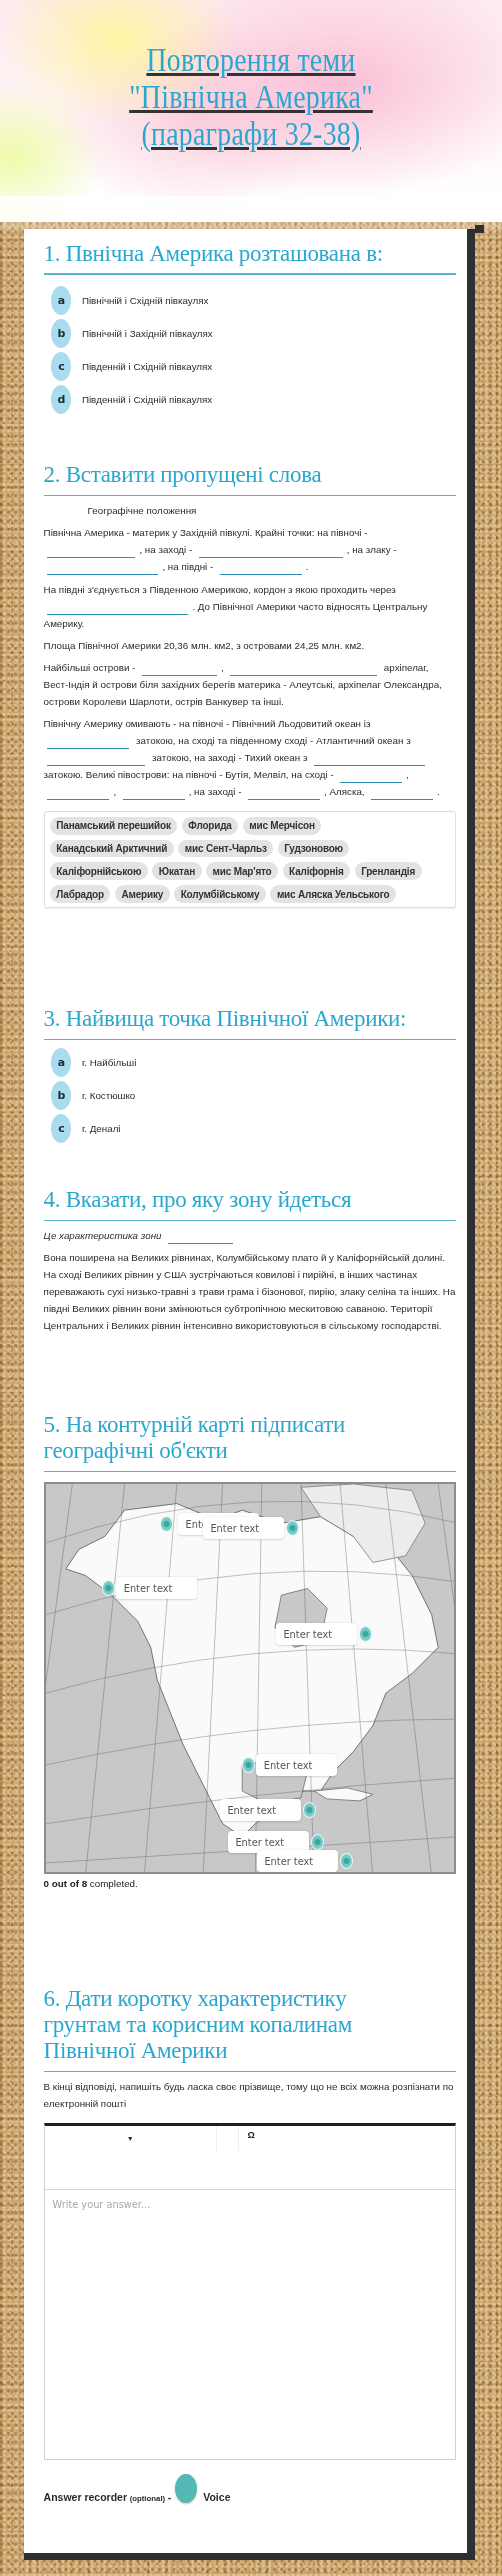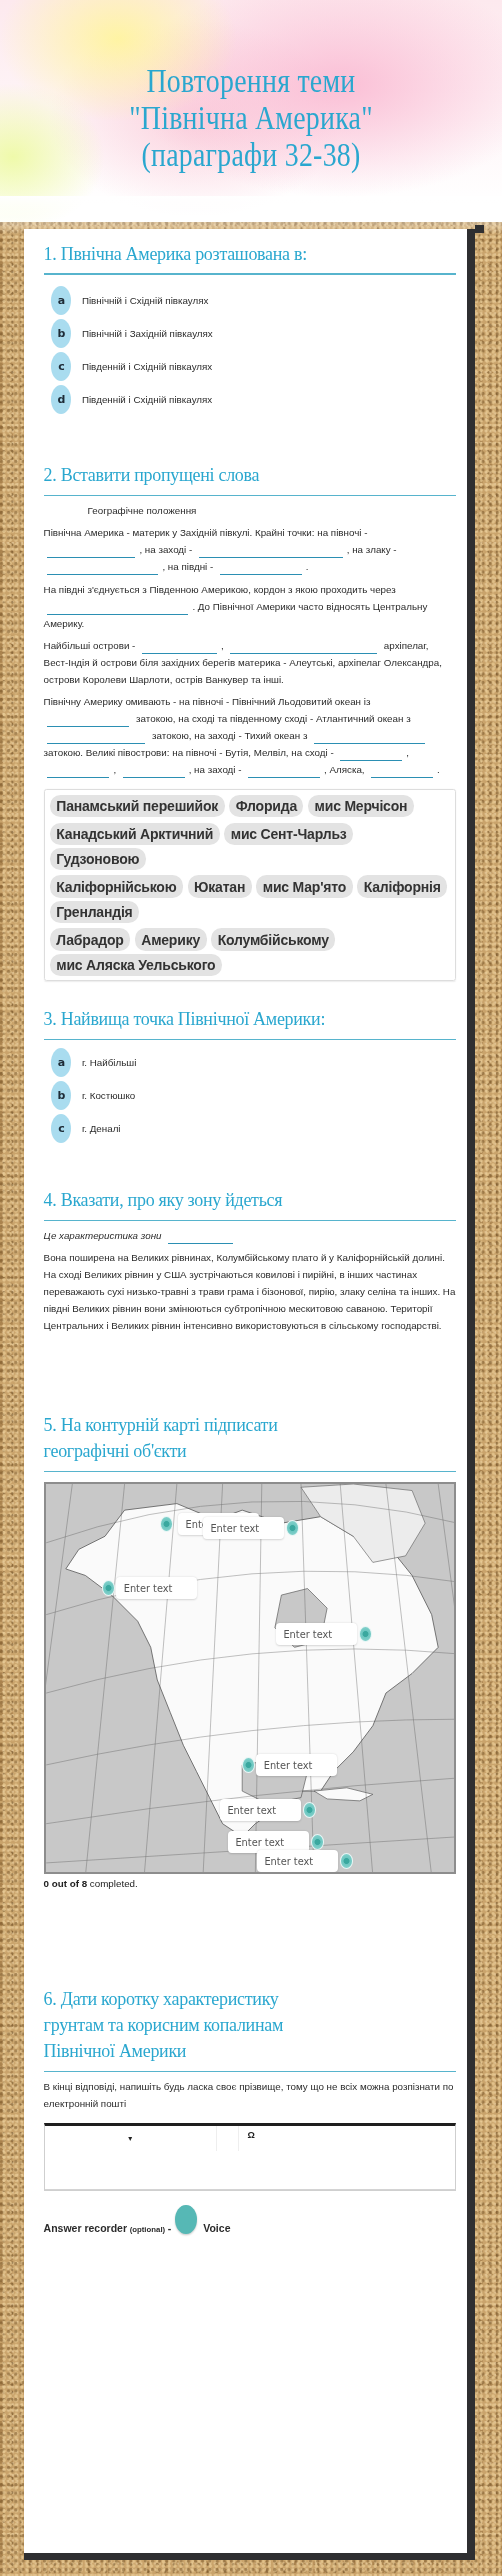--- a/index.html
+++ b/index.html
@@ -21,21 +21,22 @@
   }
   .hero {
     position: absolute; left: 0; top: 0; width: 502px; height: 222px;
     background:
       radial-gradient(ellipse 170px 118px at 118px 39px, rgba(255,245,150,0.85), transparent 70%),
       radial-gradient(ellipse 131px 105px at 13px 157px, rgba(235,250,150,0.8), transparent 70%),
       radial-gradient(ellipse 275px 150px at 340px 85px, rgba(250,185,210,0.9), transparent 75%),
       radial-gradient(ellipse 196px 131px at 196px 118px, rgba(250,200,215,0.8), transparent 75%),
       linear-gradient(#fde9ee, #ffffff 92%);
     text-align: center;
-    padding-top: 62px;
+    padding-top: 41px;
+    text-decoration: underline;
   }
   .hero-title {
     font-family: "Liberation Serif", serif;
     color: #2aa7cf;
     font-size: 34px;
     line-height: 37px;
     transform: scaleX(0.82);
     letter-spacing: 0.3px;
   }
   .hero-fade {
@@ -49,21 +50,21 @@
     border-bottom: 7.8px solid #2f2f31;
     padding: 0 19.6px 0 19.6px;
   }
   .card-top-shadow {
     position: absolute; left: 475px; top: 225px; width: 8.5px; height: 7.8px; background: #2f2f31;
   }
   .section { position: absolute; left: 19.6px; width: 412px; }
   .q-title {
     font-family: "Liberation Serif", serif;
     color: #2aa7cf;
-    font-size: 18px;
+    font-size: 23px;
     line-height: 26px;
     transform-origin: left center;
     letter-spacing: -0.3px;
   }
   .q-rule { height: 1.3px; background: #3aa7c4; margin-top: 6.5px; opacity: 0.85; }
   .opt { display: flex; align-items: center; height: 33px; padding-left: 7.8px; }
   .opt-bubble {
     width: 20px; height: 29px; border-radius: 50%;
     background: #a9dcef;
     display: flex; align-items: center; justify-content: center;
@@ -77,21 +78,21 @@
     display: inline-block; vertical-align: bottom;
     border-bottom: 1px solid #2b8fb3; height: 14.4px; margin: 0 3.9px;
   }
   .bank {
     border: 0.7px solid #ddd; border-radius: 2.6px; padding: 5.2px 6.5px 3.9px 5.2px;
     display: flex; flex-wrap: wrap; gap: 2.6px 4.6px; margin-top: 10.5px;
     box-shadow: 0 0.7px 1.3px rgba(0,0,0,0.08);
   }
   .chip {
     background: #e3e3e3; border-radius: 10.5px; padding: 3.3px 6.5px;
-    font-size: 14px; color: #333; font-weight: bold; letter-spacing: -0.2px;
+    font-size: 10px; color: #333; font-weight: bold; letter-spacing: -0.2px;
   }
   .map {
     position: relative; width: 412px; height: 392px; margin-top: 10.5px;
     border: 2px solid #8d8d8d; overflow: hidden;
     background: #c9c9c9;
   }
   .map svg { position: absolute; left: 0; top: 0; }
   .hotspot {
     position: absolute; display: flex; align-items: center;
   }
@@ -167,20 +168,21 @@
       <span>Північна Америка - материк у Західній півкулі. Крайні точки: на півночі -</span>
       <span class="blank" style="width:88px"></span><span>, на заході -</span>
       <span class="blank" style="width:144px"></span><span>, на злаку -</span>
       <span class="blank" style="width:111px"></span><span>, на півдні -</span>
       <span class="blank" style="width:82px"></span><span>.</span>
     </div>
     <div class="para">
       <span>На півдні з'єднується з Південною Америкою, кордон з якою проходить через</span>
       <span class="blank" style="width:141px"></span><span>. До Північної Америки часто відносять Центральну Америку.</span>
     </div>
+    <div class="para">Площа Північної Америки 20,36 млн. км2, з островами 24,25 млн. км2.</div>
     <div class="para">
       <span>Найбільші острови -</span>
       <span class="blank" style="width:75px"></span><span>,</span>
       <span class="blank" style="width:147px"></span>
       <span>архіпелаг, Вест-Індія й острови біля західних берегів материка - Алеутські, архіпелаг Олександра, острови Королеви Шарлоти, острів Ванкувер та інші.</span>
     </div>
     <div class="para">
       <span>Північну Америку омивають - на півночі - Північний Льодовитий океан із</span>
       <span class="blank" style="width:82px"></span>
       <span>затокою, на сході та південному сході - Атлантичний океан з</span>
@@ -332,20 +334,21 @@
     <div class="editor">
       <div class="toolbar">
         <div class="tb-dropdown">
           <span style="font-size:7.8px;color:#222;">▾</span>
         </div>
         <div class="tb-sep"></div>
         <div class="tb-omega">
           <span>Ω</span>
         </div>
       </div>
+      <div class="answer-area">Write your answer...</div>
     </div>
     <div class="recorder">
       <span>Answer recorder</span>
       <span class="opt-small">(optional)</span>
       <span>-</span>
       <div class="rec-btn"></div>
       <span>Voice</span>
     </div>
   </div>
 

